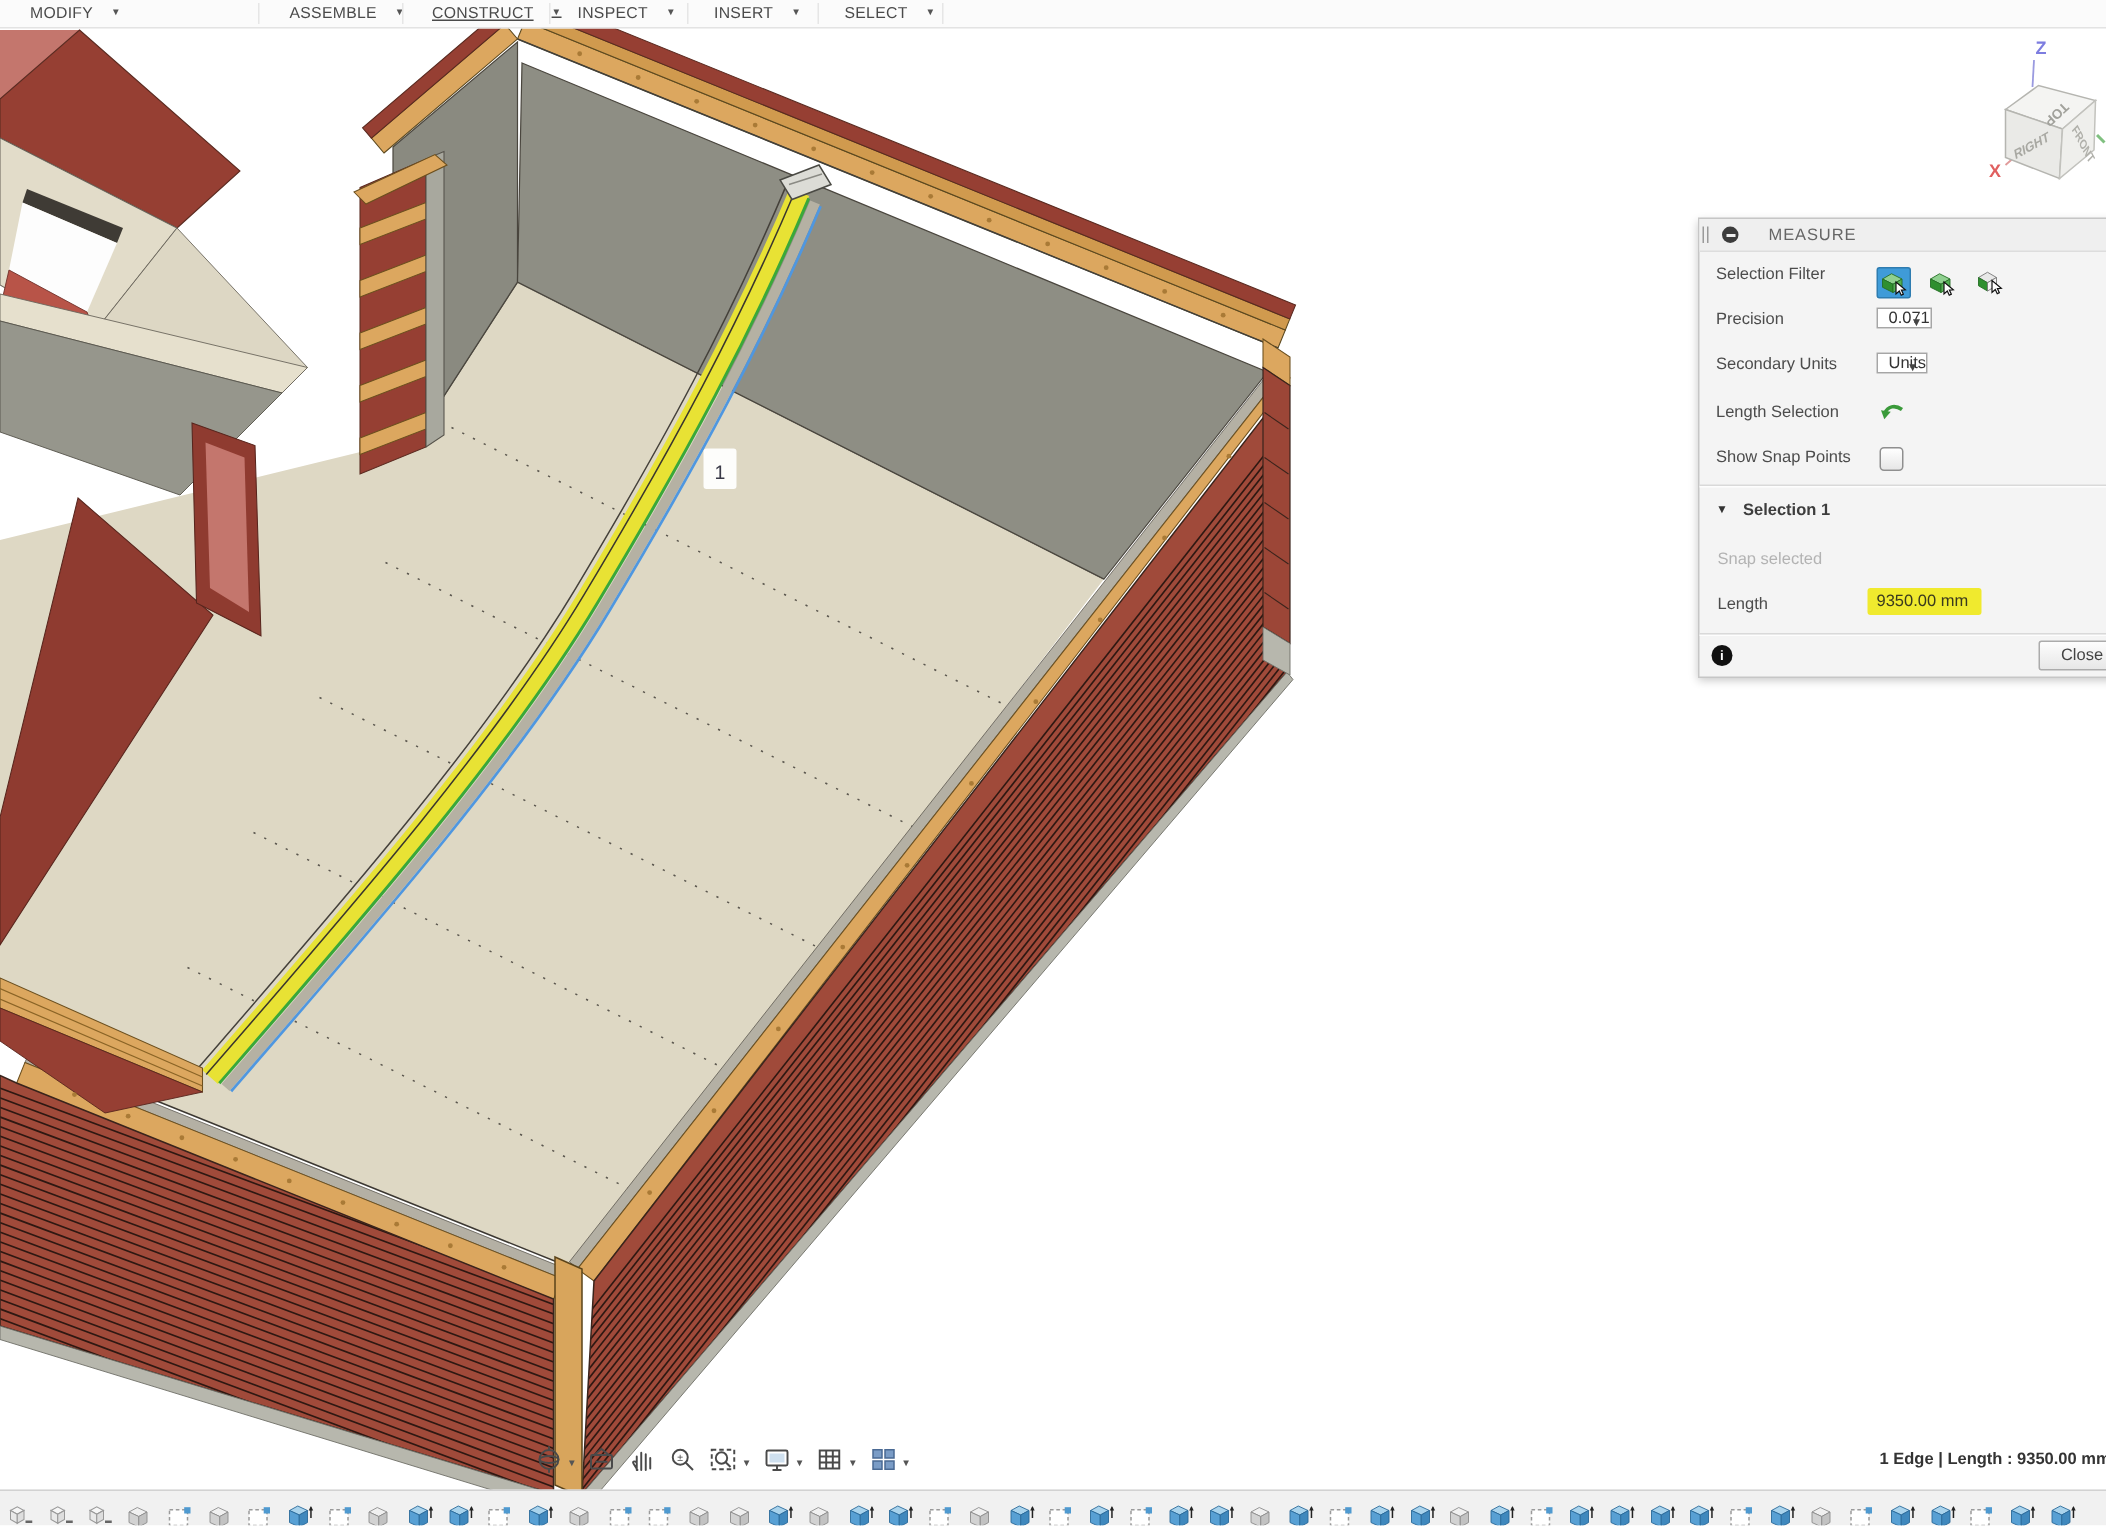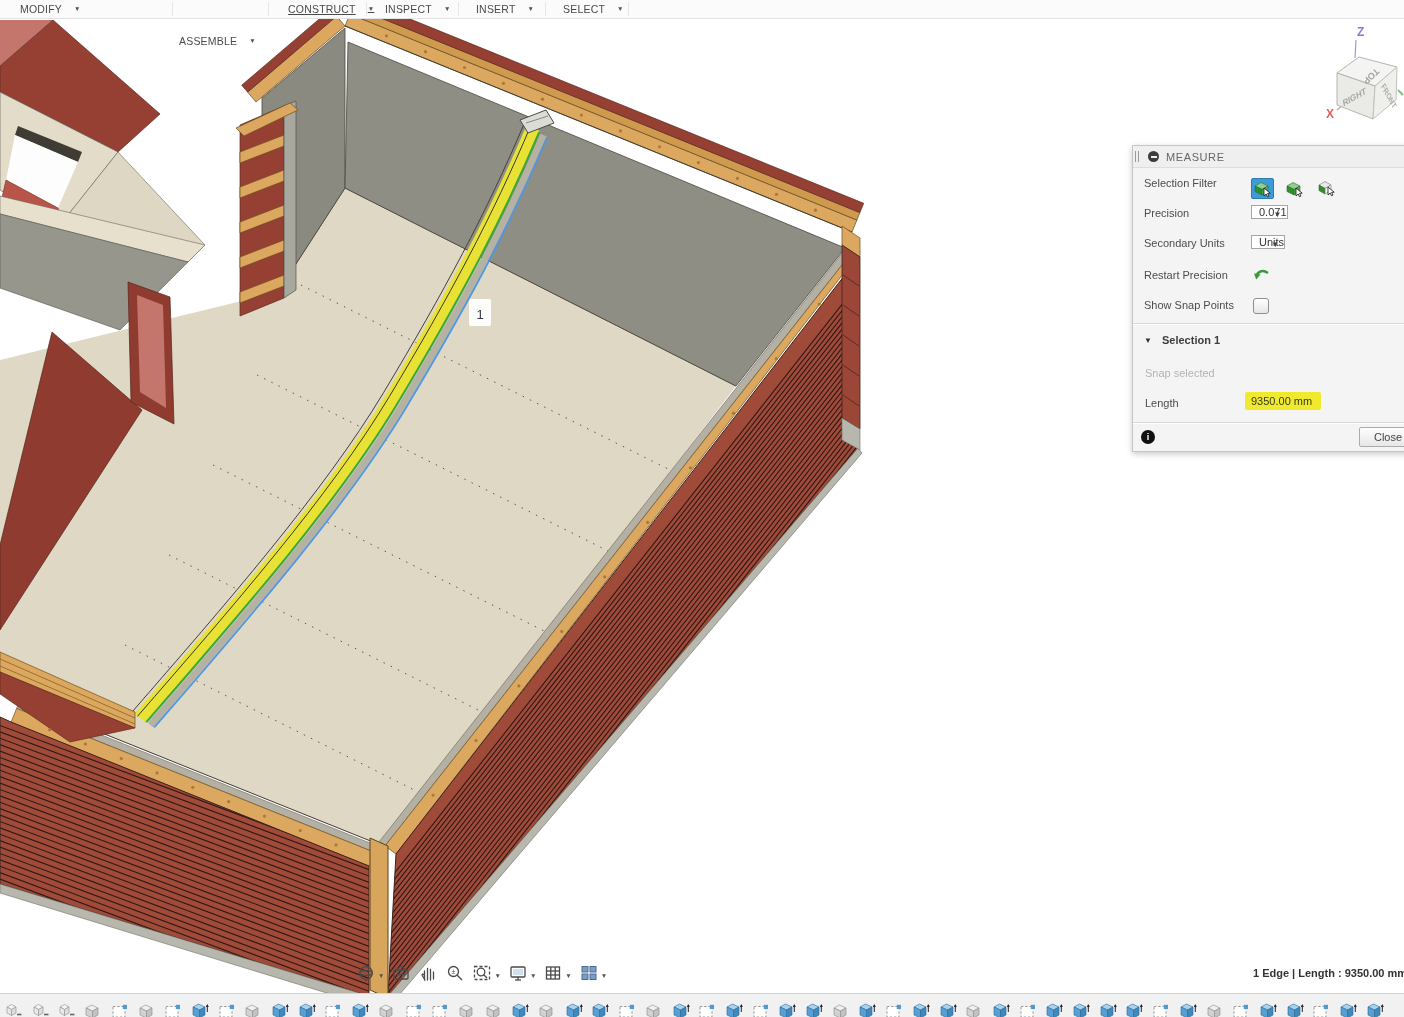--- a/index.html
+++ b/index.html
@@ -15,21 +15,21 @@
   
   #scene{position:absolute;left:0;top:0;}
   
   #measure-panel{position:absolute;left:1132px;top:145px;width:282px;height:305px;background:#f4f4f4;
                  border:1px solid #c6c6c6;box-shadow:0 2px 6px rgba(0,0,0,.22);z-index:40;font-size:11px;color:#444;}
   #mp-header{position:absolute;left:0;top:0;right:0;height:21px;background:#efefef;border-bottom:1px solid #ddd;
              display:flex;align-items:center;}
   .grip{display:inline-block;width:1px;height:11px;background:#9a9a9a;margin-left:2px;}
   .mp-circle{width:11px;height:11px;border-radius:50%;background:#3c3c3c;margin-left:9px;position:relative;}
   .mp-circle::after{content:"";position:absolute;left:2.5px;top:5px;width:6px;height:1.5px;background:#efefef;}
-  #mp-title{margin-left:7px;font-size:11px;color:#666;letter-spacing:.6px;}
+  #mp-title{margin-left:20px;font-size:11px;color:#666;letter-spacing:.6px;}
   .mp-row{position:absolute;left:0;right:0;height:22px;}
   .mp-label{position:absolute;left:11px;top:4px;color:#4c4c4c;}
   .mp-ctrl{position:absolute;left:118px;top:0;}
   .filter-btn{display:inline-block;width:23px;height:21px;border-radius:2px;vertical-align:top;margin-right:6px;
               border:1px solid transparent;box-sizing:border-box;cursor:pointer;}
   .filter-btn.active{background:#3f9bd8;border-color:#2e7cb0;}
   .dropdown{position:relative;width:141px;height:20px;background:#fff;border:1px solid #a6a6a6;box-sizing:border-box;
             line-height:18px;padding-left:7px;color:#333;cursor:pointer;}
   .dd-caret{position:absolute;right:5px;top:0;line-height:18px;font-size:8px;color:#444;}
   .checkbox{width:14px;height:14px;border:1px solid #8f8f8f;border-radius:3px;
@@ -321,21 +321,21 @@
     <text transform="translate(1355,100) rotate(-29) skewX(-18)" font-size="8.5" font-weight="bold" fill="#a8a8a2" text-anchor="middle">RIGHT</text>
     <text transform="translate(1387,98) rotate(62) skewX(18)" font-size="7.5" font-weight="bold" fill="#b0b0aa" text-anchor="middle">FRONT</text>
   </g>
 </svg>
 
 <div id="menubar">
       <div class="menu-item" style="left: 20px;">
         <span>MODIFY</span>
         <span class="menu-caret">▼</span>
       </div>
-      <div class="menu-item" style="left: 179px; margin-top: 32px;">
+      <div class="menu-item" style="left: 193px;">
         <span>ASSEMBLE</span>
         <span class="menu-caret">▼</span>
       </div>
       <div class="menu-item" style="left: 288px; text-decoration: underline;">
         <span>CONSTRUCT</span>
         <span class="menu-caret">▼</span>
       </div>
       <div class="menu-item" style="left: 385px;">
         <span>INSPECT</span>
         <span class="menu-caret">▼</span>
@@ -404,21 +404,21 @@
 
   <div class="mp-row" style="top:87px;">
     <span class="mp-label">Secondary Units</span>
     <span class="mp-ctrl"><span class="dropdown">
       <span>Units</span>
       <span class="dd-caret">▼</span></span>
     </span>
   </div>
 
   <div class="mp-row" style="top:119px;">
-    <span class="mp-label">Restart Precision</span>
+    <span class="mp-label">Length Selection</span>
     <span class="mp-ctrl" style="top:2px;left:120px;">
       <svg width="18" height="18" viewBox="0 0 18 18">
         <path d="M15,6 C10,2.5 5.5,4 3.5,8.5" fill="none" stroke="#3a9a3a" stroke-width="2.4"></path>
         <polygon points="1,6.5 7.5,7.5 3.2,12.5" fill="#3a9a3a"></polygon>
       </svg>
     </span>
   </div>
 
   <div class="mp-row" style="top:149px;">
     <span class="mp-label">Show Snap Points</span>

